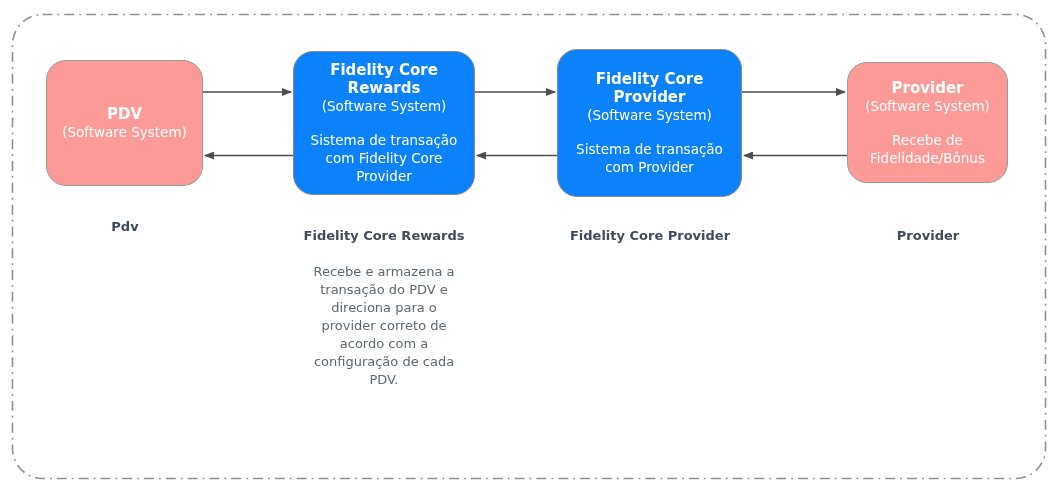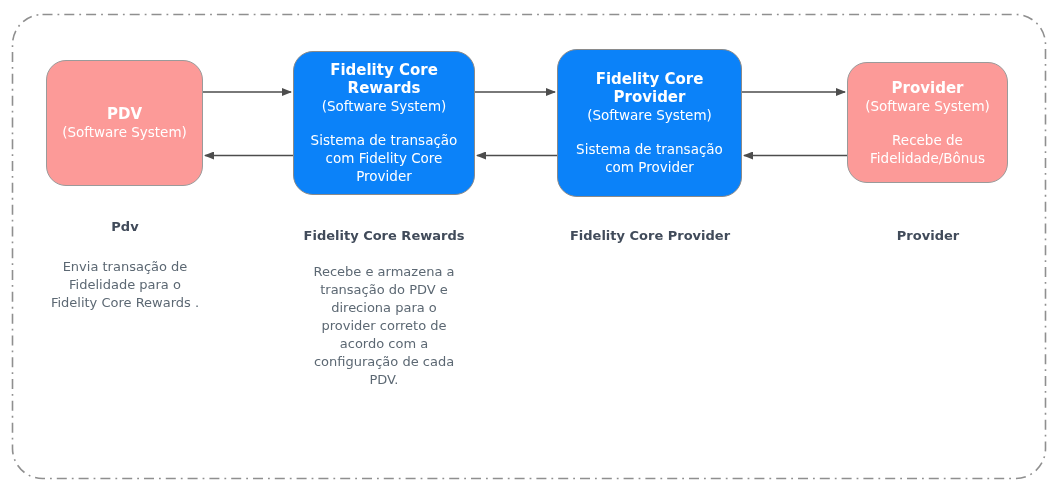--- a/index.html
+++ b/index.html
@@ -114,23 +114,20 @@
   </div>
 
   <div class="sysbox pink" style="left:847px; top:62px; width:161px; height:121px;">
     <div class="name">Provider</div>
     <div class="type">(Software System)</div>
     <div class="desc">Recebe de
 Fidelidade/Bônus</div>
   </div>
 
   <div class="caption-label" style="left:25px; top:219px;">Pdv</div>
-  <div class="caption-summary" style="left:25px; top:258px;">Envia transação de
-Fidelidade para o
-Fidelity Core Rewards .</div>
 
   <div class="caption-label" style="left:284px; top:228px;">Fidelity Core Rewards</div>
   <div class="caption-summary" style="left:284px; top:263px;">Recebe e armazena a
 transação do PDV e
 direciona para o
 provider correto de
 acordo com a
 configuração de cada
 PDV.</div>
 

